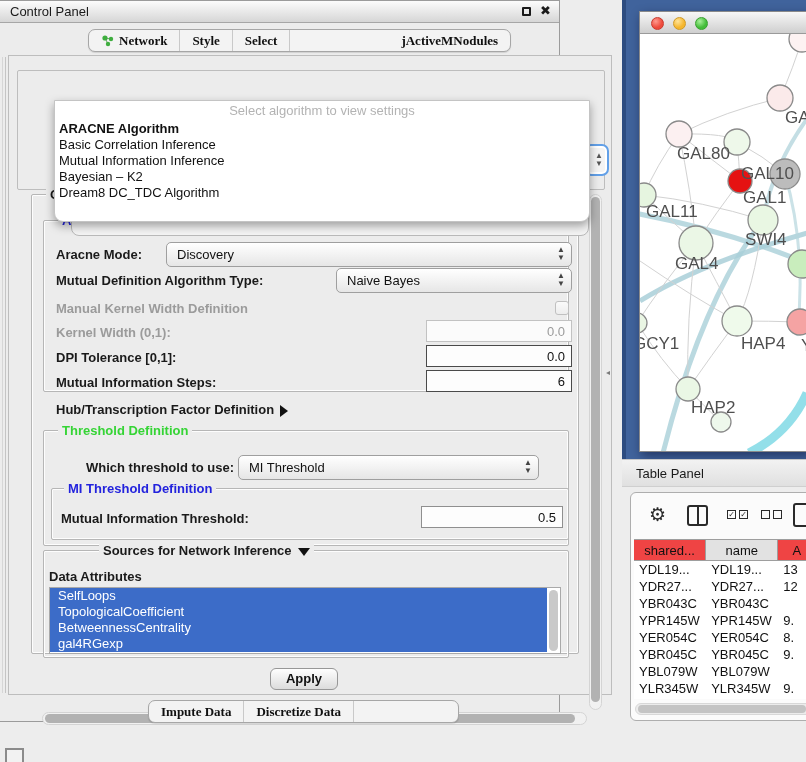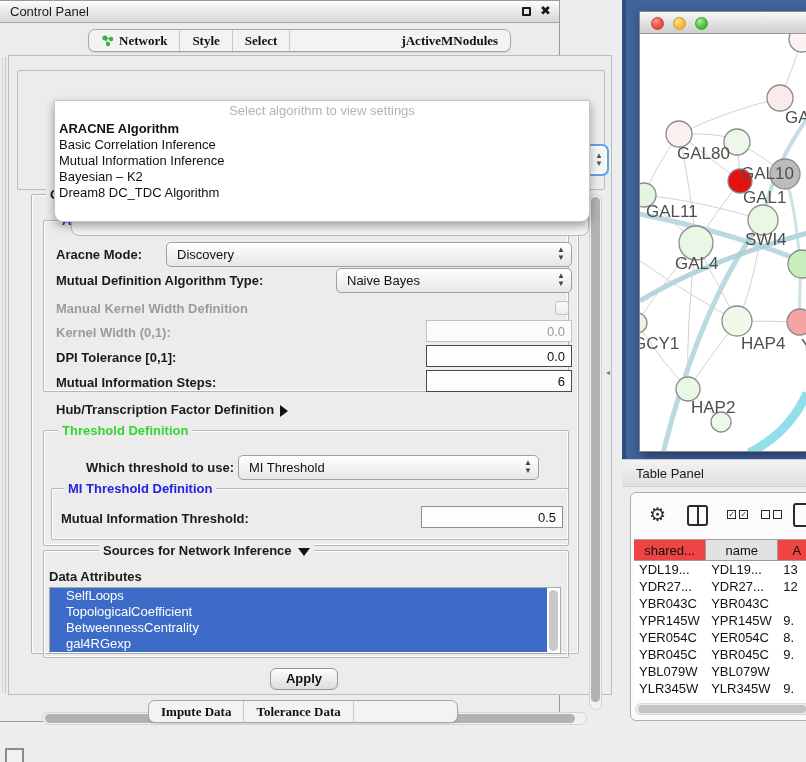--- a/index.html
+++ b/index.html
@@ -39,21 +39,21 @@
   .field { position:absolute; height:22px; border:1px solid #8f8f8f; background:#fdfdfd; font-size:13px; color:#111; text-align:right; padding:3px 6px 0 14px; }
   .field.dis { border-color:#c2c2c2; color:#9b9b9b; background:#fbfbfb; }
   .field.dark { border-color:#4a4a4a; }
   .checkbox { position:absolute; width:14px; height:14px; border:1px solid #c0c0c0; border-radius:3px; background:linear-gradient(#fafafa,#ededed); }
 
   .tri-right { display:inline-block; width:0; height:0; border-left:8px solid #111; border-top:6px solid transparent; border-bottom:6px solid transparent; vertical-align:middle; margin-left:6px; }
   .tri-down { display:inline-block; width:0; height:0; border-top:8px solid #111; border-left:6px solid transparent; border-right:6px solid transparent; vertical-align:middle; margin-left:6px; }
 
   
   .attr-list { position:absolute; left:48px; top:585px; width:512px; height:67px; background:#fff; border:1px solid #a9a9a9; overflow:hidden; }
-  .attr-item { height:16px; line-height:16px; font-size:13px; padding-left:16px; width:497px; background:#3c6cc8; color:#fff; }
+  .attr-item { height:16px; line-height:16px; font-size:13px; padding-left:8px; width:497px; background:#3c6cc8; color:#fff; }
   .attr-scroll { position:absolute; right:2px; top:2px; width:9px; height:61px; background:#c9c9c9; border-radius:5px; }
 
   
   .vscroll { position:absolute; left:580px; top:138px; width:13px; height:516px; background:#f1f1f1; border:1px solid #d4d4d4; border-radius:7px; }
   .vscroll .thumb { position:absolute; left:1px; top:2px; width:9px; height:505px; background:#b2b2b2; border-radius:5px; }
   .hscroll { position:absolute; left:33px; top:656px; width:545px; height:13px; background:#f1f1f1; border:1px solid #d4d4d4; border-radius:7px; }
   .hscroll .thumb { position:absolute; left:2px; top:1px; width:530px; height:9px; background:#b2b2b2; border-radius:5px; }
 
   .apply-btn { position:absolute; left:270px; top:667px; width:68px; height:22px; border:1px solid #979797; border-radius:6px; background:linear-gradient(#fefefe,#dcdcdc); font-size:13px; font-weight:bold; color:#111; text-align:center; line-height:20px; }
 
@@ -233,21 +233,21 @@
       </div>
     </div>
 
     <div class="sunken-left"></div>
     <div class="apply-btn">Apply</div>
     <div class="tabgroup" id="bottom-tabs">
         <div class="tab">
           <span>Impute Data</span>
         </div>
         <div class="tab">
-          <span>Tolerance Data</span>
+          <span>Discretize Data</span>
         </div>
         <div class="tab sel">
           <span>Infer Network</span>
         </div>
       </div>
   </div>
 
   <span class="splitter-dot">◂</span>
   <div class="mini-icon"></div>
 

